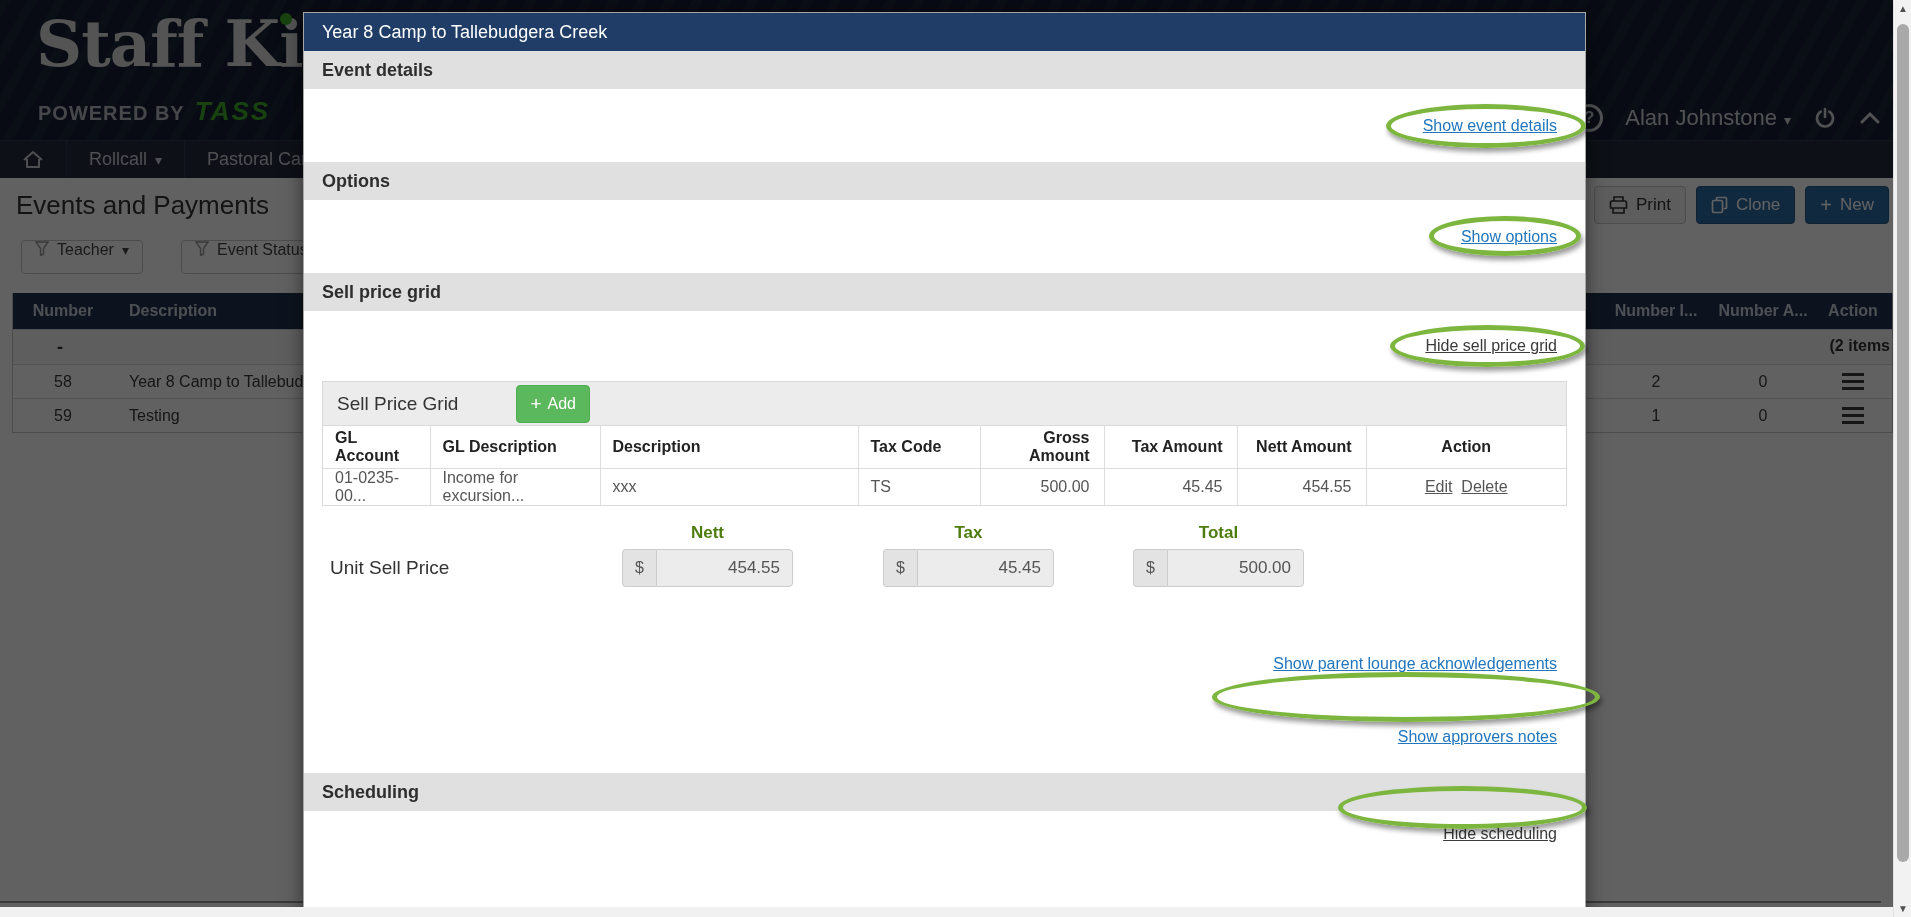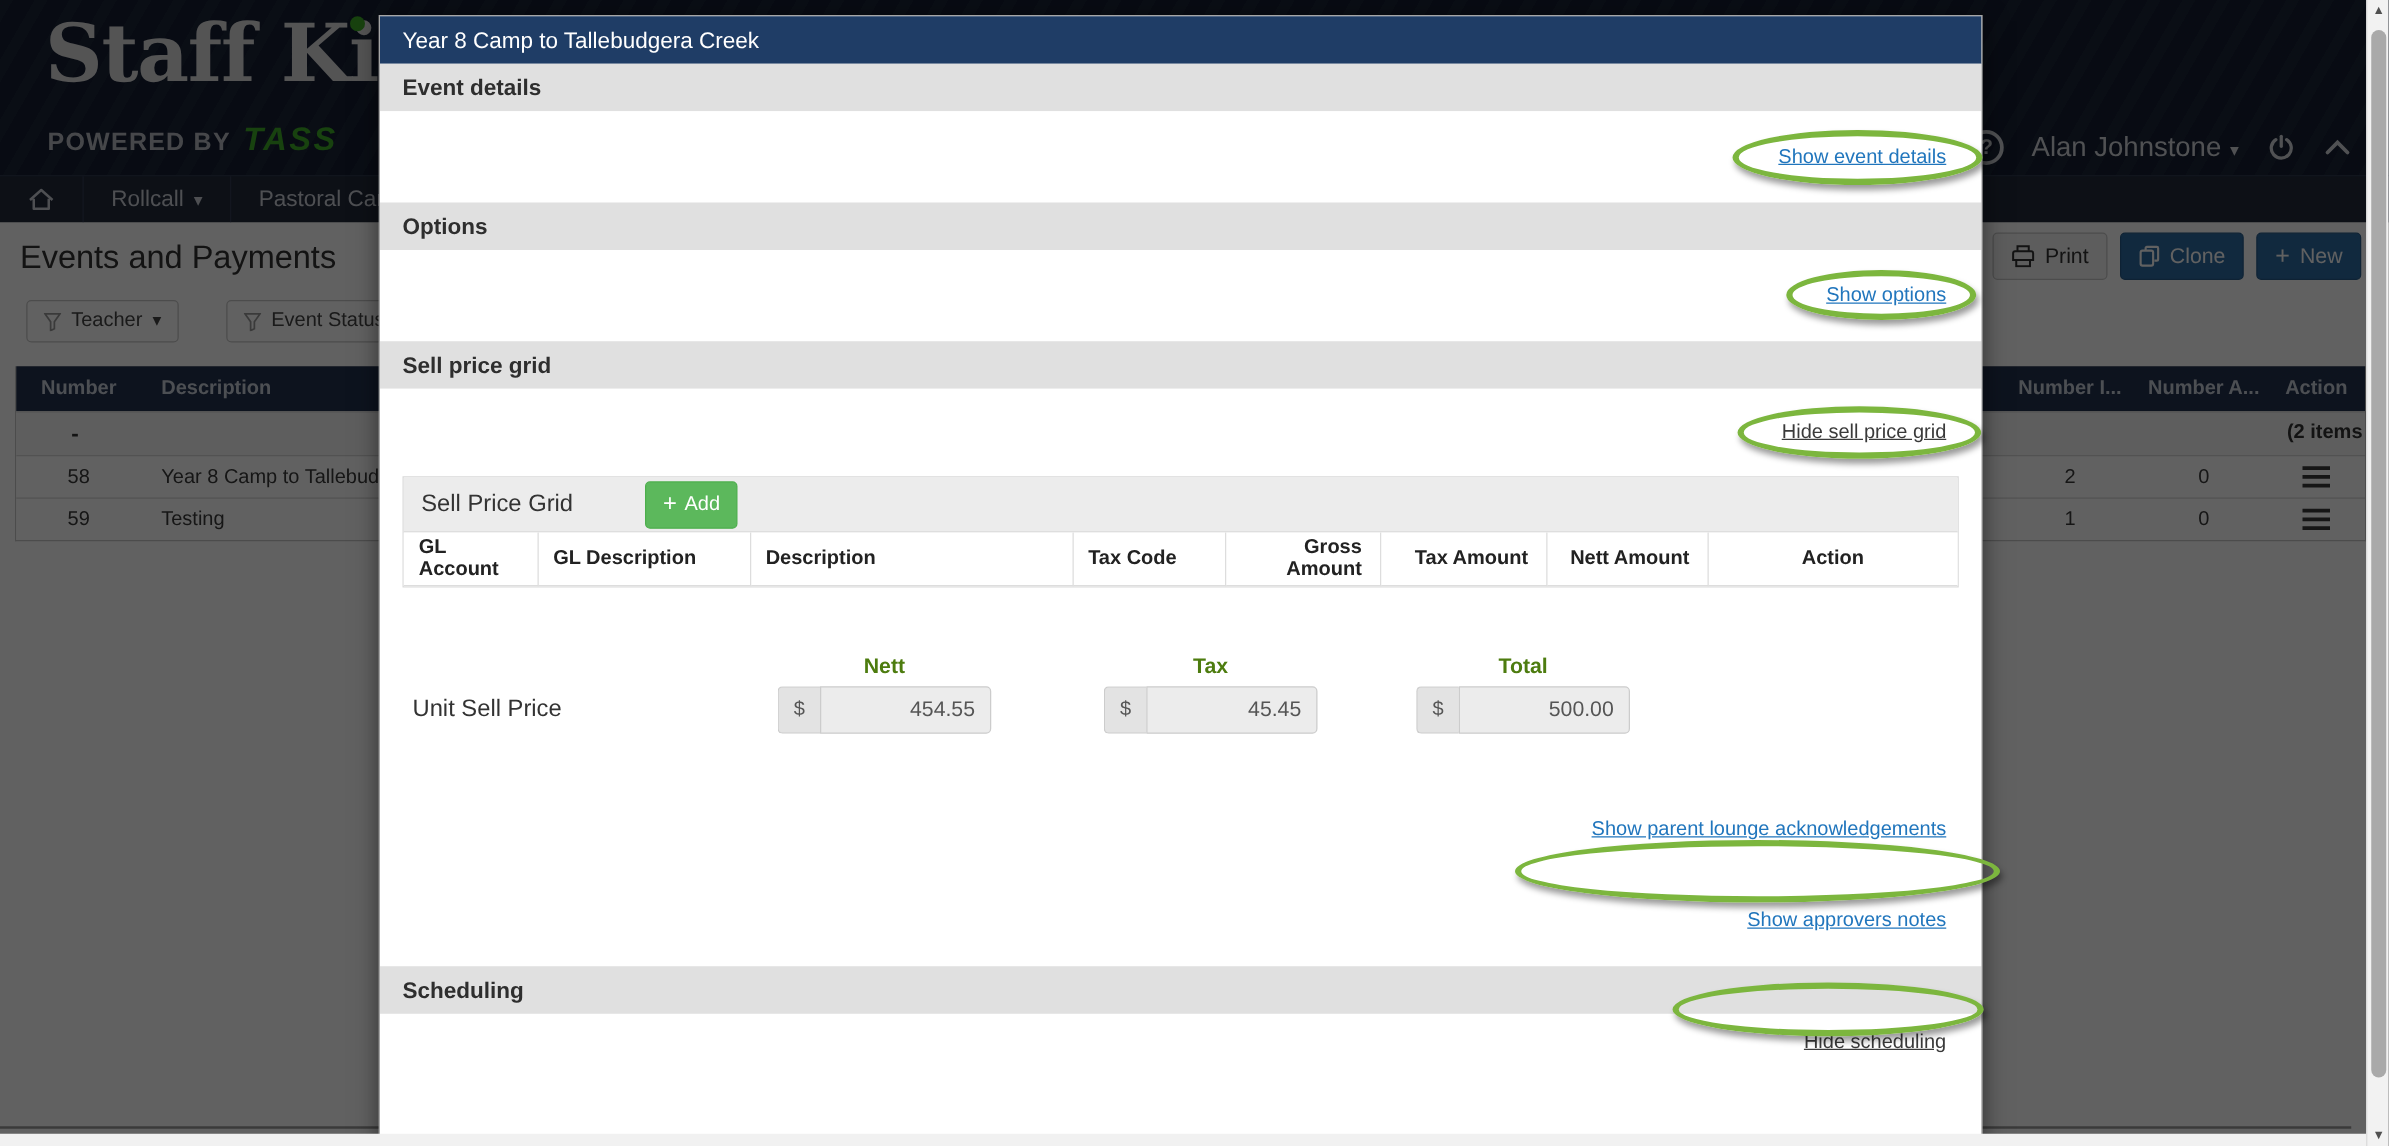--- a/index.html
+++ b/index.html
@@ -32,21 +32,21 @@
     background:#222a3c; border-top:1px solid #2e384e; display:flex; align-items:stretch; color:#ccd0d8; font-size:18px;
   }
   .nav-item { display:flex; align-items:center; gap:8px; padding:0 22px; border-right:1px solid #323c52; white-space:nowrap; }
   .content { position:absolute; left:0; top:178px; width:1911px; height:739px; background:#fff; }
   .page-title { position:absolute; left:16px; top:12px; font-size:26px; font-weight:normal; color:#333; }
   .top-btns { position:absolute; right:22px; top:8px; display:flex; gap:10px; }
   .btn { height:38px; display:flex; align-items:center; gap:8px; padding:0 14px; border-radius:4px; font-size:17px; white-space:nowrap; }
   .btn-default { background:#f4f4f4; border:1px solid #c8c8c8; color:#333; }
   .btn-blue { background:#2e6da4; border:1px solid #265a88; color:#fff; }
   .filters { position:absolute; left:21px; top:62px; display:flex; gap:38px; }
-  .filter-btn { height:34px; display:flex; align-items:center; gap:8px; padding:0 13px; background:#fff; border:1px solid #c8c8c8; border-radius:4px; font-size:16px; color:#444; }
+  .filter-btn { height:34px; display:flex; align-items:flex-start; gap:8px; padding:0 13px; background:#fff; border:1px solid #c8c8c8; border-radius:4px; font-size:16px; color:#444; }
   .bg-table { position:absolute; left:12px; top:115px; width:1881px; border:1px solid #c9c9c9; border-top:none; }
   .bgt-head { display:flex; height:36px; background:#24334f; color:#c9cfda; font-weight:bold; font-size:16px; align-items:center; }
   .bgt-row { display:flex; height:34px; background:#fff; border-top:1px solid #d8d8d8; align-items:center; font-size:16px; color:#3a3a3a; }
   .bgt-group { position:relative; height:35px; background:#f7f7f7; border-top:1px solid #d8d8d8; display:flex; align-items:center; font-weight:bold; }
   .c-num { width:100px; text-align:center; }
   .c-desc { flex:1; padding-left:16px; text-align:left; }
   .c-ni { width:112px; text-align:center; }
   .c-na { width:102px; text-align:center; }
   .c-act { width:78px; text-align:center; display:flex; align-items:center; justify-content:center; }
   .group-dash { padding-left:44px; font-size:18px; }
@@ -264,20 +264,33 @@
               <tr>
             <th>GL Account</th>
             <th>GL Description</th>
             <th>Description</th>
             <th>Tax Code</th>
             <th class="ta-r">Gross Amount</th>
             <th class="ta-r">Tax Amount</th>
             <th class="ta-r">Nett Amount</th>
             <th class="ta-c">Action</th>
           </tr>
+          <tr>
+            <td>01-0235-00...</td>
+            <td>Income for excursion...</td>
+            <td>xxx</td>
+            <td>TS</td>
+            <td class="ta-r">500.00</td>
+            <td class="ta-r">45.45</td>
+            <td class="ta-r">454.55</td>
+            <td class="ta-c">
+              <a class="cell-link">Edit</a>&nbsp;
+              <a class="cell-link">Delete</a>
+            </td>
+          </tr>
         </tbody>
           </table>
       </div>
       <div class="unit-label">Unit Sell Price</div>
       <div class="amt-label" style="left:318px;">Nett</div>
       <div class="amt-label" style="left:579px;text-align:center;">Tax</div>
       <div class="amt-label" style="left:829px;">Total</div>
       <div class="amt-group" style="left:318px;">
         <span class="amt-addon">$</span>
         <input class="amt-input" readonly="" value="454.55" style="">

